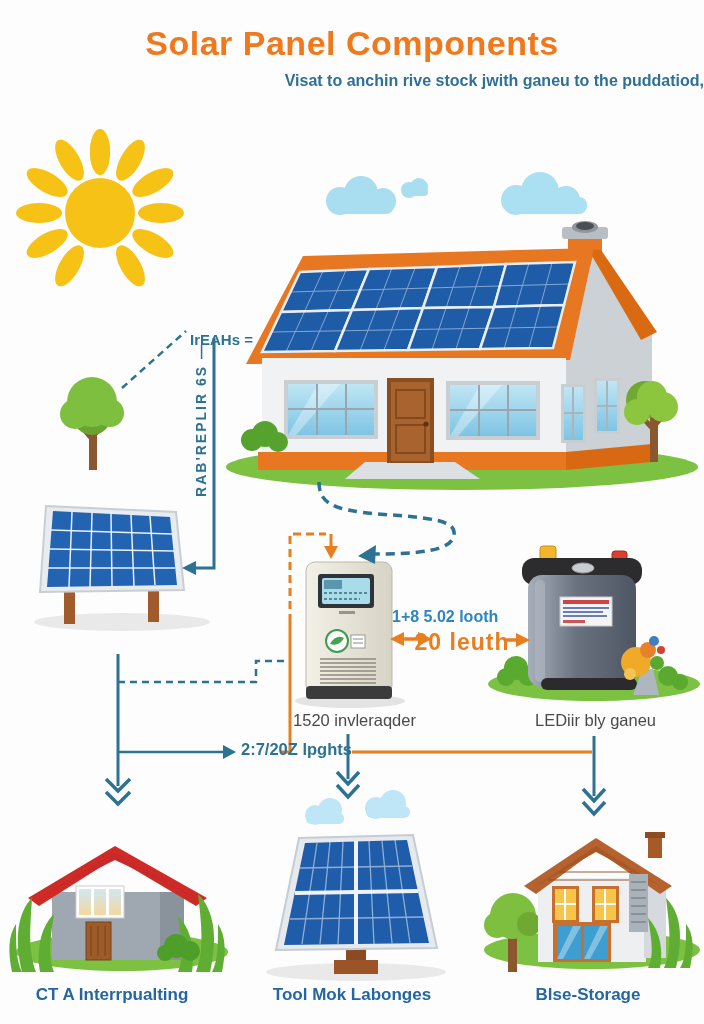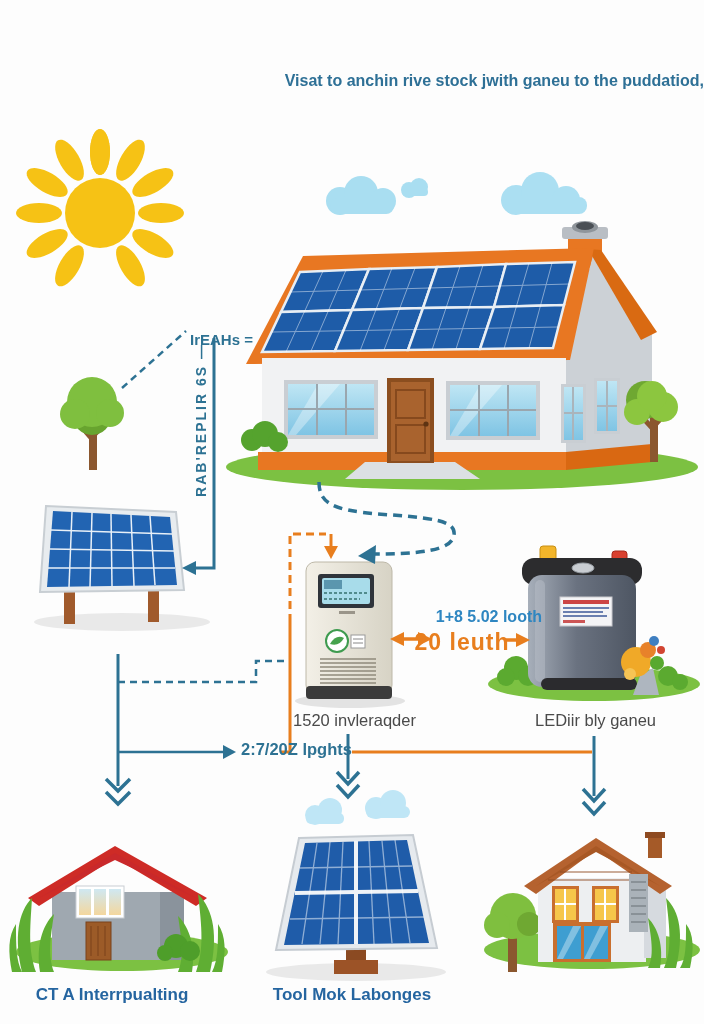--- a/index.html
+++ b/index.html
@@ -21,21 +21,21 @@
   .callout{font-size:15px;font-weight:700;color:#2d7293;}
   #house-callout{left:190px;top:307px;width:110px;text-align:left;margin-top:24px;}
   #vertical-note{
     left:119px;top:409px;width:170px;height:22px;text-align:center;
     transform:rotate(-90deg);letter-spacing:2px;font-size:14px;
   }
   .caption{font-size:16.5px;color:#4a4a4a;text-align:center;}
   #ground-panel-label{left:38px;top:622px;width:165px;}
   #inverter-label{left:272px;top:711px;width:165px;}
   #battery-label{left:513px;top:711px;width:165px;}
-  #between-blue{left:392px;top:608px;width:150px;text-align:right;
+  #between-blue{left:392px;top:608px;width:150px;text-align:left;
     font-size:16px;font-weight:700;color:#2e86c1;}
   #between-orange{left:402px;top:629px;width:120px;text-align:center;
     font-size:23px;font-weight:800;color:#e87e1e;letter-spacing:1px;}
   #lights-note{left:241px;top:740px;width:140px;font-size:16.5px;}
   .bottom-cap{font-size:17px;font-weight:800;color:#2565a0;text-align:center;}
   #bottom-left-label{left:22px;top:985px;width:180px;}
   #bottom-center-label{left:252px;top:985px;width:200px;}
   #bottom-right-label{left:498px;top:985px;width:180px;}
 </style>
 </head>
@@ -436,29 +436,31 @@
       <path d="M352,752 L592,752" stroke="#e87e1e" stroke-width="3"></path>
 
       <path d="M402,639 L420,639" stroke="#e87e1e" stroke-width="3.5"></path>
       <polygon points="404,632 390,639 404,646" fill="#e87e1e"></polygon>
       <polygon points="418,632 432,639 418,646" fill="#e87e1e"></polygon>
       <path d="M506,640 L518,640" stroke="#e87e1e" stroke-width="3.5"></path>
       <polygon points="516,633 530,640 516,647" fill="#e87e1e"></polygon>
     </g>
   </svg>
 
+  <div class="lbl" id="title">Solar Panel Components</div>
   <div class="lbl" id="subtitle">
     <div>Visat to anchin rive stock jwith ganeu to the puddatiod,</div>
   </div>
 
   <div class="lbl callout" id="house-callout">IrEAHs =</div>
   <div class="lbl callout" id="vertical-note">RAB'REPLIR 6S —</div>
 
   <div class="lbl caption" id="inverter-label">1520 invleraqder</div>
   <div class="lbl caption" id="battery-label">LEDiir bly ganeu</div>
 
   <div class="lbl" id="between-blue">1+8 5.02 looth</div>
   <div class="lbl" id="between-orange">20 leuth</div>
   <div class="lbl callout" id="lights-note">2:7/20Z lpghts</div>
 
   <div class="lbl bottom-cap" id="bottom-left-label">CT A Interrpualting</div>
   <div class="lbl bottom-cap" id="bottom-center-label">Tool Mok Labonges</div>
+  <div class="lbl bottom-cap" id="bottom-right-label">Blse-Storage</div>
 </div>
 
 </body></html>

